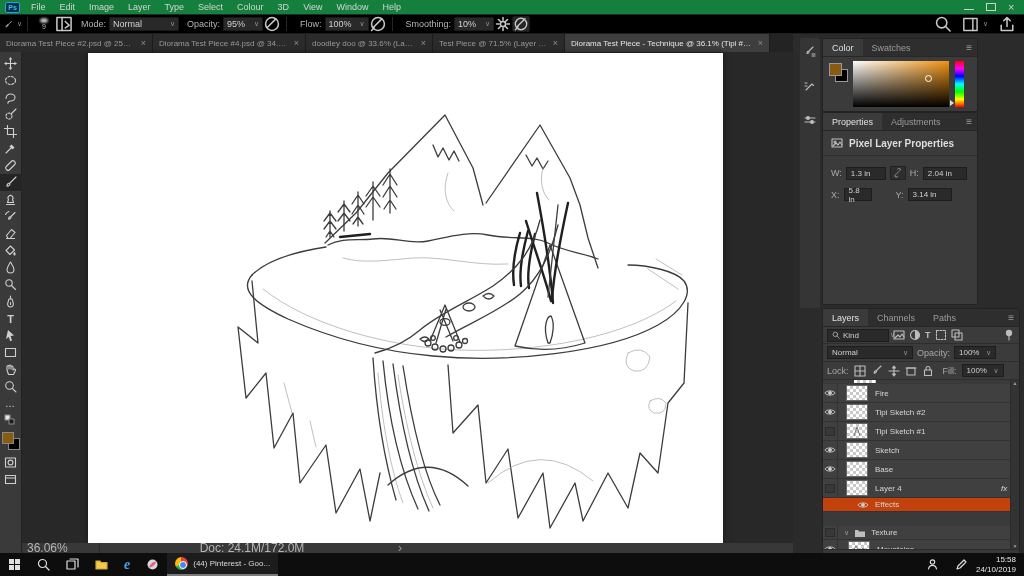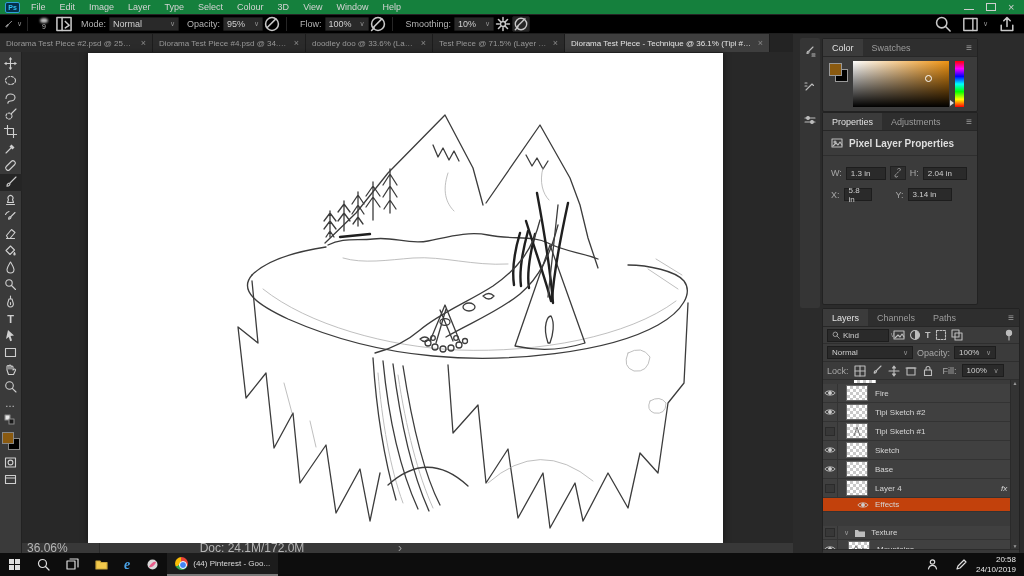--- a/index.html
+++ b/index.html
@@ -784,19 +784,19 @@
             <circle cx="6.5" cy="4" r="2.2"></circle>
             <path d="M2.5 11c.5-2.5 2-3.6 4-3.6s3.5 1.1 4 3.6"></path>
           </svg>
       </div>
       <div class="tb-btn">
         <svg class="tb" viewBox="0 0 13 13">
             <path d="M2 11l1-3 6-6 2 2-6 6z"></path>
           </svg>
       </div>
       <div id="clock">
-        <div>20:58</div>
+        <div>15:58</div>
         <div>24/10/2019</div>
       </div>
     </div>
   </div>
 
 </div>
 
 </body></html>

